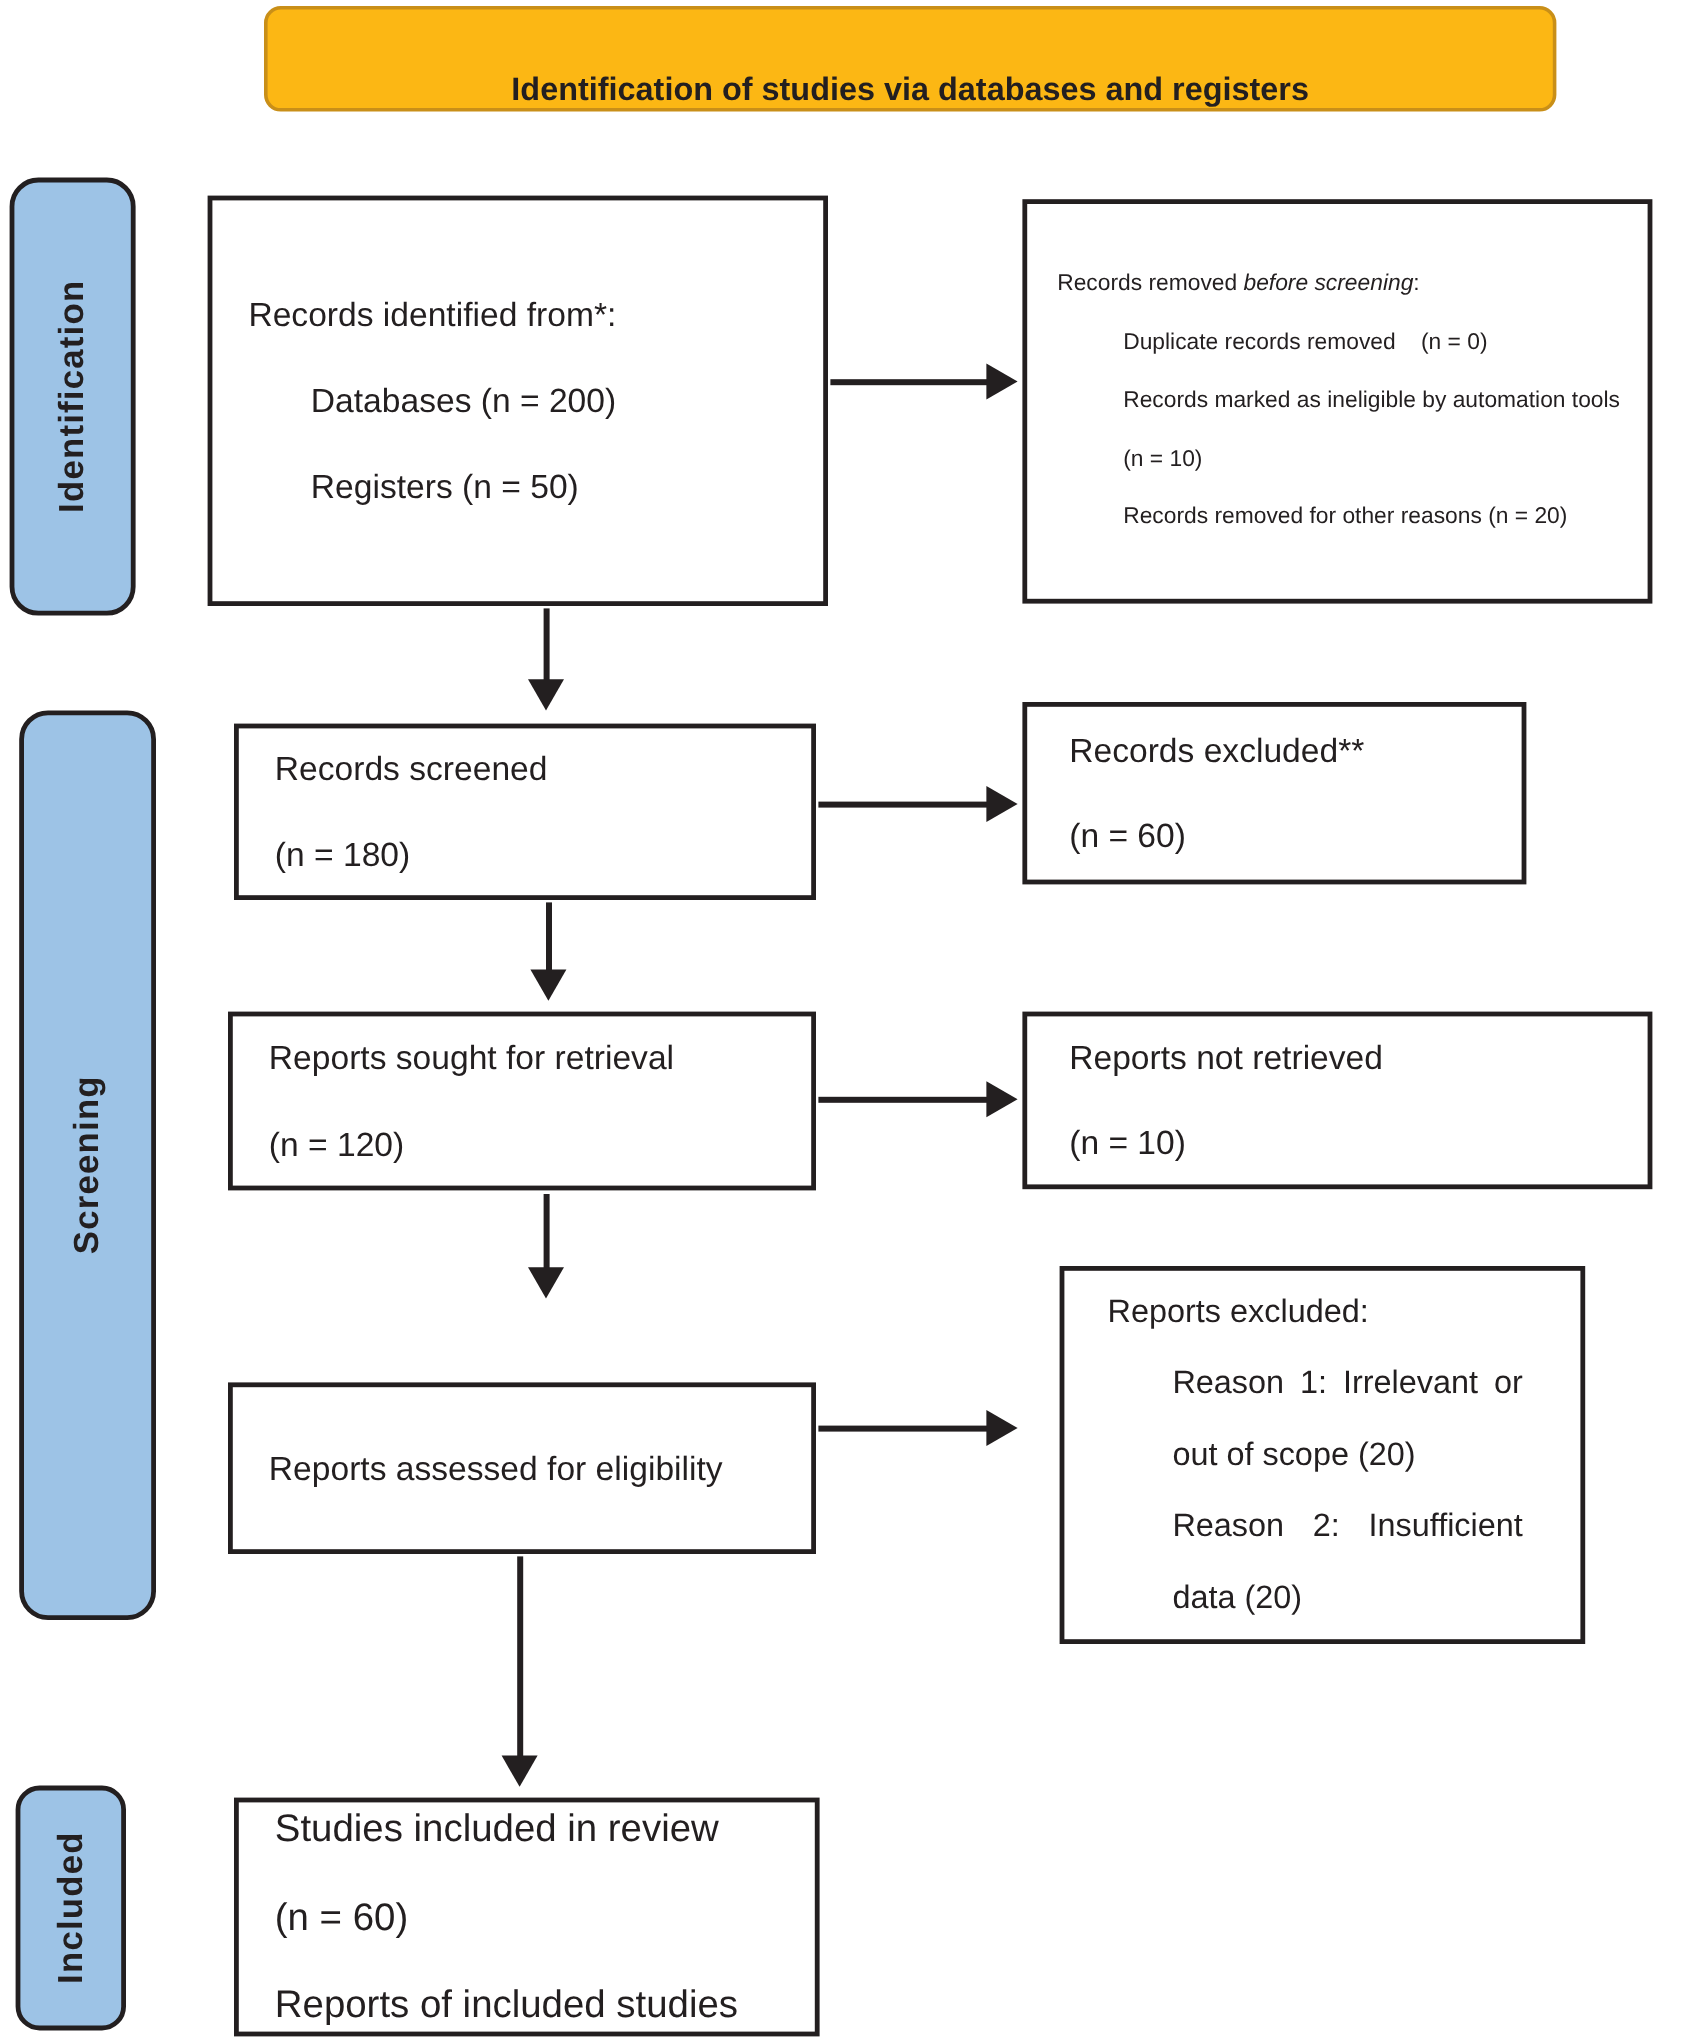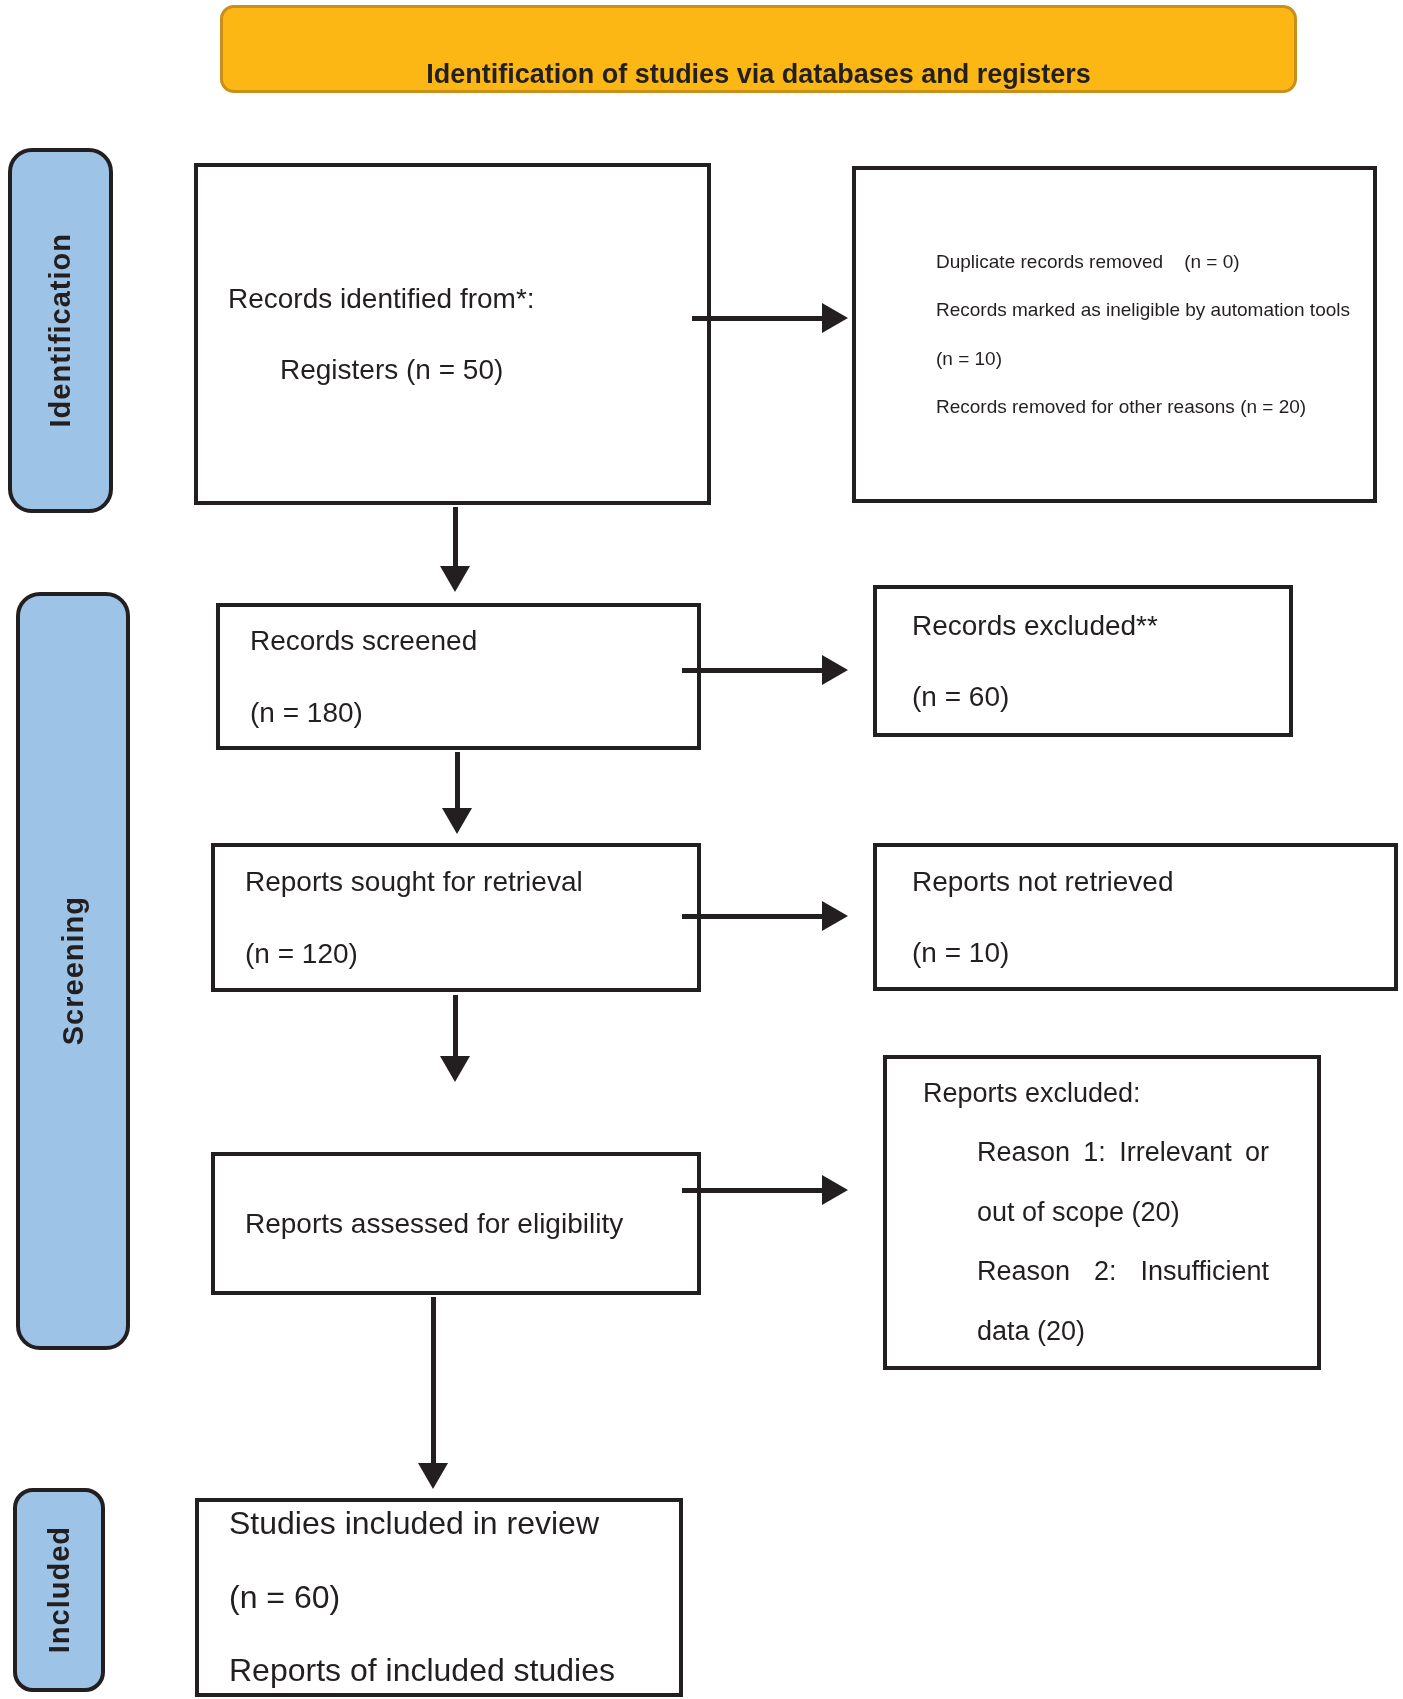--- a/index.html
+++ b/index.html
@@ -22,21 +22,21 @@
     border-radius:24px;display:flex;align-items:center;justify-content:center;
   }
   .stage span{
     writing-mode:vertical-rl;transform:rotate(180deg);
     font-weight:bold;font-size:29px;letter-spacing:1px;
   }
   .box{
     position:absolute;background:var(--box-bg);border:4px solid var(--line);
     display:flex;flex-direction:column;justify-content:center;box-sizing:border-box;
   }
-  .big{font-size:28px;line-height:2.55;margin-left:21px;}
+  .big{font-size:28px;line-height:2.55;}
   .box .pad{padding-left:30px;padding-right:12px;}
   .indent{margin-left:52px;}
   .r1{font-size:19px;line-height:2.55;}
   .r1 .pad{padding-left:25px;padding-right:15px;}
   .r1 .indent{margin-left:55px;}
   .pre{white-space:pre-wrap;}
   .r4{font-size:27px;line-height:2.2;}
   .r4 .pad{padding-left:36px;padding-right:8px;}
   .r4 .reason{margin-left:54px;margin-right:40px;text-align:justify;}
   .b5{font-size:32px;line-height:2.3;overflow:hidden;}
@@ -66,20 +66,21 @@
 </div>
 <div class="stage" style="left:16px;top:592px;width:106px;height:750px;">
   <span>Screening</span>
 </div>
 <div class="stage" style="left:13px;top:1488px;width:84px;height:196px;border-radius:20px;">
   <span>Included</span>
 </div>
 
 <div class="box big" style="left:173px;top:163px;width:517px;height:342px;">
   <div class="pad">Records identified from*:</div>
+  <div class="pad indent">Databases (n = 200)</div>
   <div class="pad indent">Registers (n = 50)</div>
 </div>
 
 <div class="box big" style="left:195px;top:603px;width:485px;height:147px;">
   <div class="pad">Records screened</div>
   <div class="pad">(n = 180)</div>
 </div>
 
 <div class="box big" style="left:190px;top:843px;width:490px;height:149px;">
   <div class="pad">Reports sought for retrieval</div>
@@ -90,20 +91,21 @@
   <div class="pad">Reports assessed for eligibility</div>
 </div>
 
 <div class="box b5" style="left:195px;top:1498px;width:488px;height:199px;">
   <div class="pad">Studies included in review</div>
   <div class="pad">(n = 60)</div>
   <div class="pad">Reports of included studies</div>
 </div>
 
 <div class="box r1" style="left:852px;top:166px;width:525px;height:337px;">
+  <div class="pad"><span>Records removed </span><span class="it">before screening</span><span>:</span></div>
   <div class="pad indent pre">Duplicate records removed    (n = 0)</div>
   <div class="pad indent">Records marked as ineligible by automation tools</div>
   <div class="pad indent">(n = 10)</div>
   <div class="pad indent">Records removed for other reasons (n = 20)</div>
 </div>
 
 <div class="box big" style="left:852px;top:585px;width:420px;height:152px;">
   <div class="pad" style="padding-left:35px;">Records excluded**</div>
   <div class="pad" style="padding-left:35px;">(n = 60)</div>
 </div>

